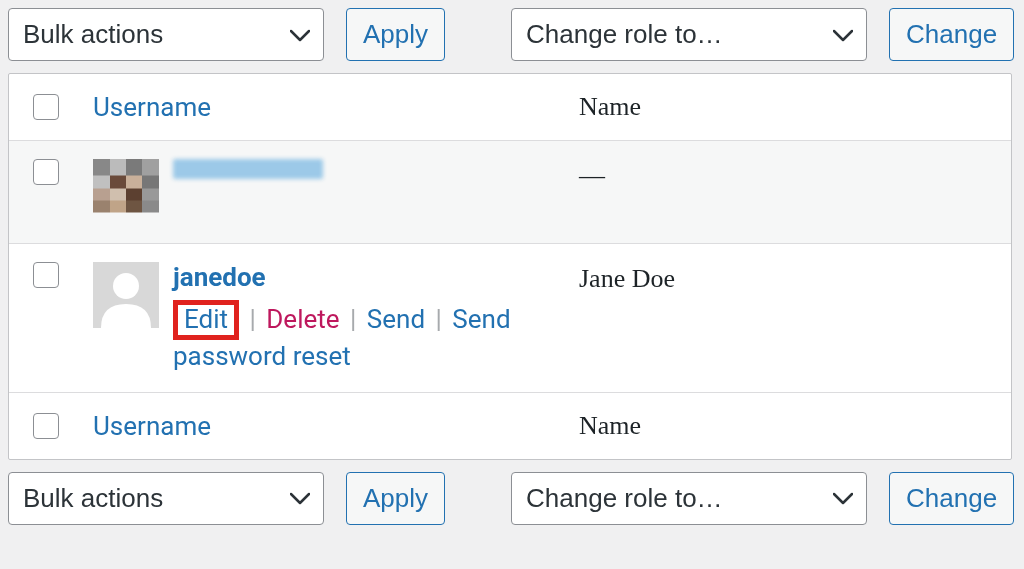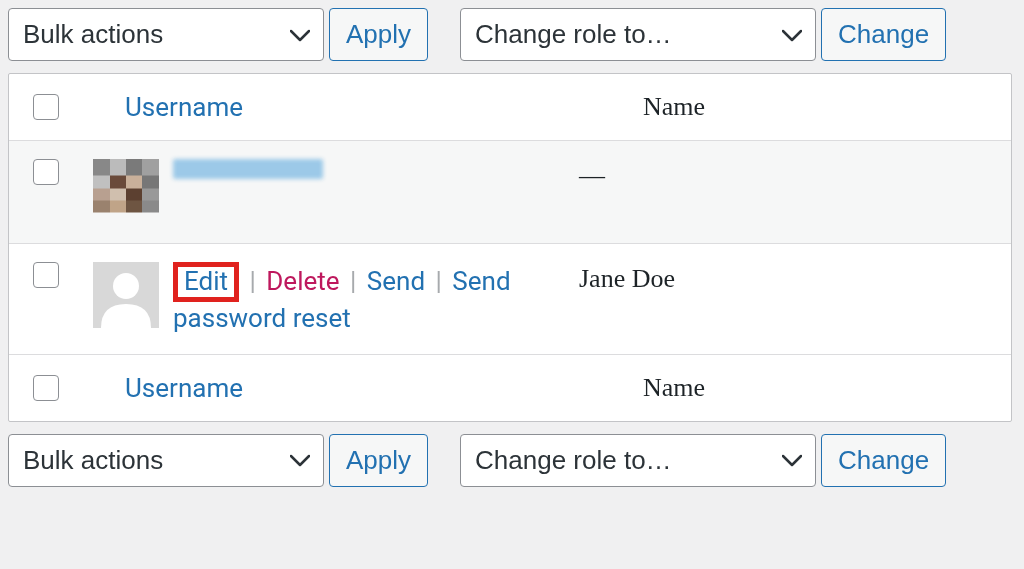--- a/index.html
+++ b/index.html
@@ -5,21 +5,21 @@
     * { box-sizing: border-box; margin: 0; padding: 0; }
     body {
       font-family: -apple-system, BlinkMacSystemFont, "Segoe UI", Roboto, sans-serif;
       background: #f0f0f1;
       padding: 8px;
       font-size: 26px;
       color: #1d2327;
     }
     .toolbar {
       display: flex;
-      gap: 5px;
+      gap: 22px;
       align-items: center;
       margin-bottom: 12px;
     }
     .toolbar.bottom { margin-top: 12px; margin-bottom: 0; }
     .select-wrap {
       position: relative;
       display: inline-block;
     }
     .select-wrap select {
       appearance: none;
@@ -58,21 +58,20 @@
     .table {
       background: #fff;
       border: 1px solid #c3c4c7;
       border-radius: 2px;
       width: 1004px;
     }
     .thead, .tfoot {
       display: flex;
       align-items: center;
       padding: 18px 24px;
-      gap: 32px;
     }
     .tfoot { border-top: 1px solid #dcdcde; }
     .thead .check, .tfoot .check, .trow .check {
       width: 60px;
       flex-shrink: 0;
       display: flex;
       align-items: flex-start;
     }
     input[type="checkbox"] {
       width: 26px;
@@ -209,20 +208,21 @@
       </div>
     <div class="col-user">
       <div class="user-body">
         <div class="avatar placeholder">
           <svg width="66" height="66" viewBox="0 0 66 66">
             <circle cx="33" cy="24" r="13" fill="#fff"></circle>
             <path d="M8 66 Q8 42 33 42 Q58 42 58 66 Z" fill="#fff"></path>
           </svg>
         </div>
         <div class="user-meta">
+          <div class="username-strong">janedoe</div>
           <div class="row-actions">
             <span class="edit-box"><span class="link">Edit</span></span>
             <span class="sep">|</span>
             <span class="danger">Delete</span>
             <span class="sep">|</span>
             <span class="link">Send</span>
             <span class="sep">|</span>
             <span class="link">Send password reset</span>
           </div>
         </div>

